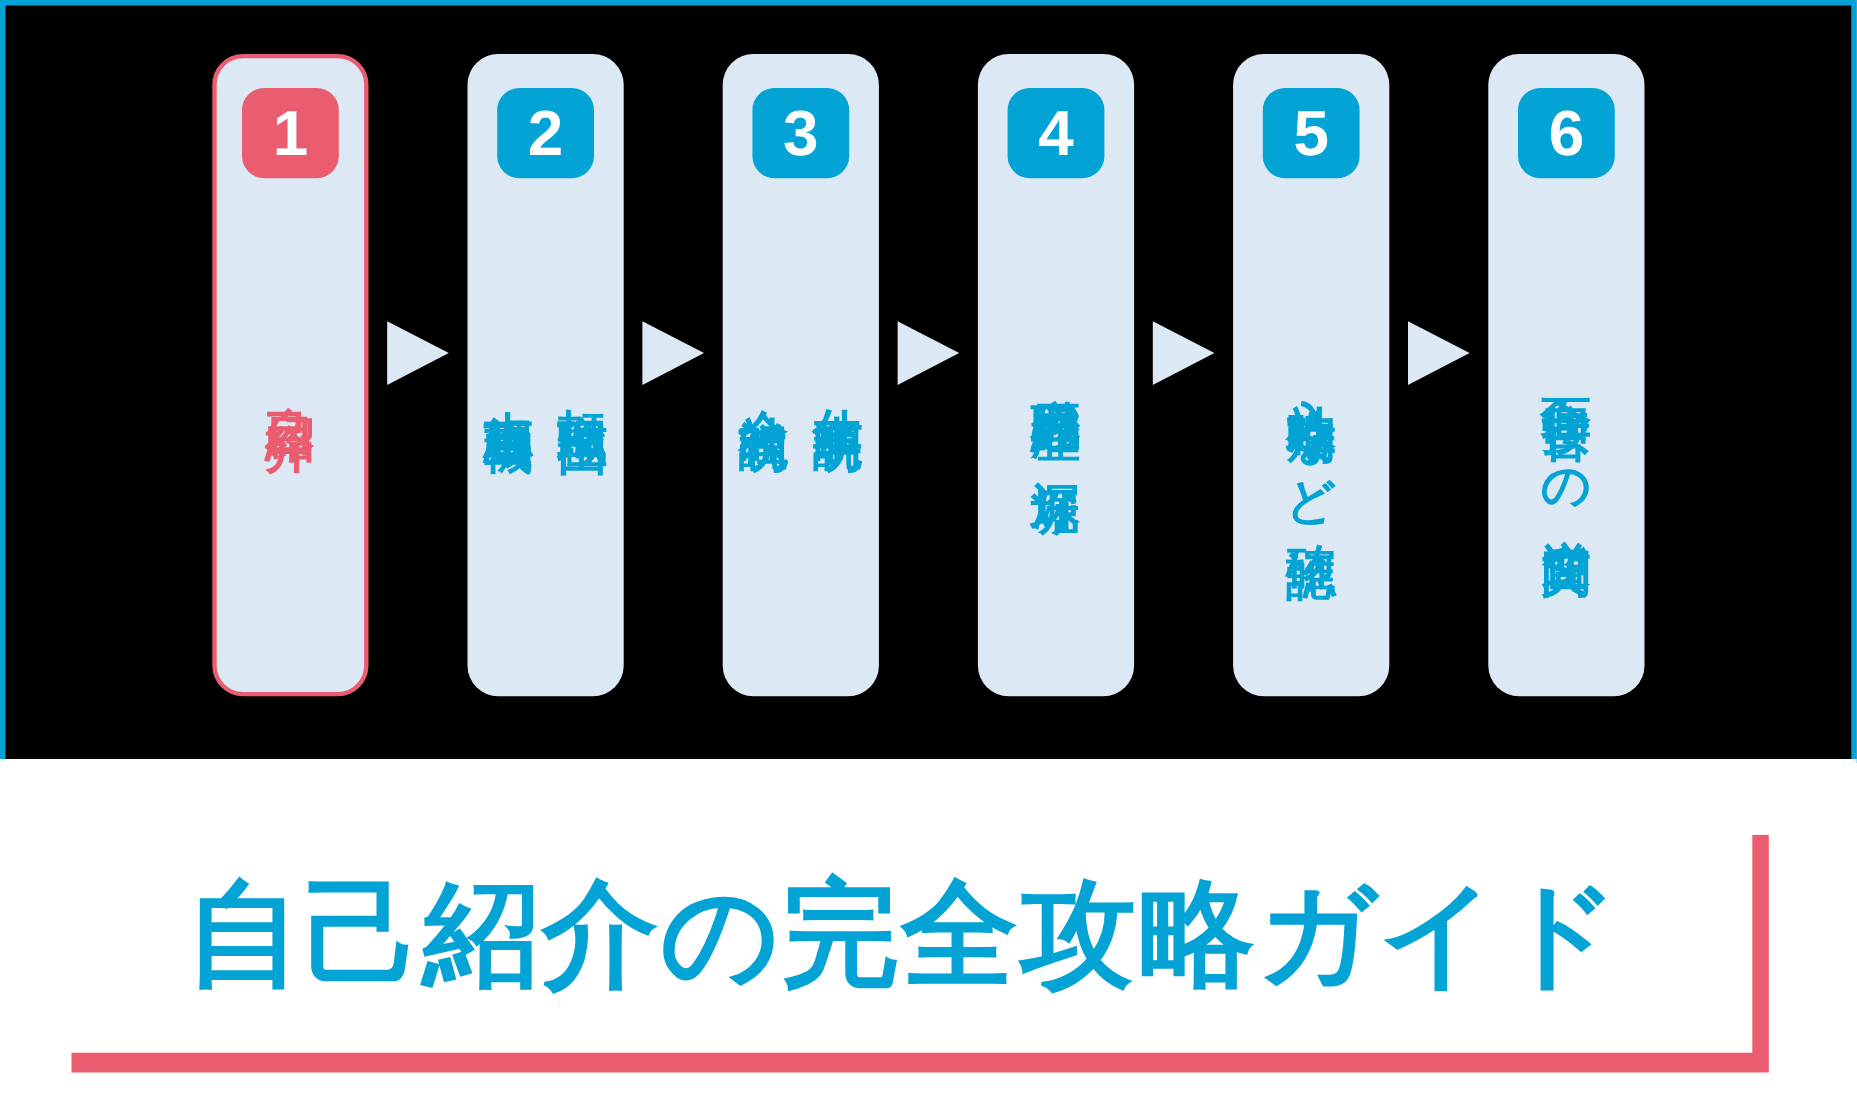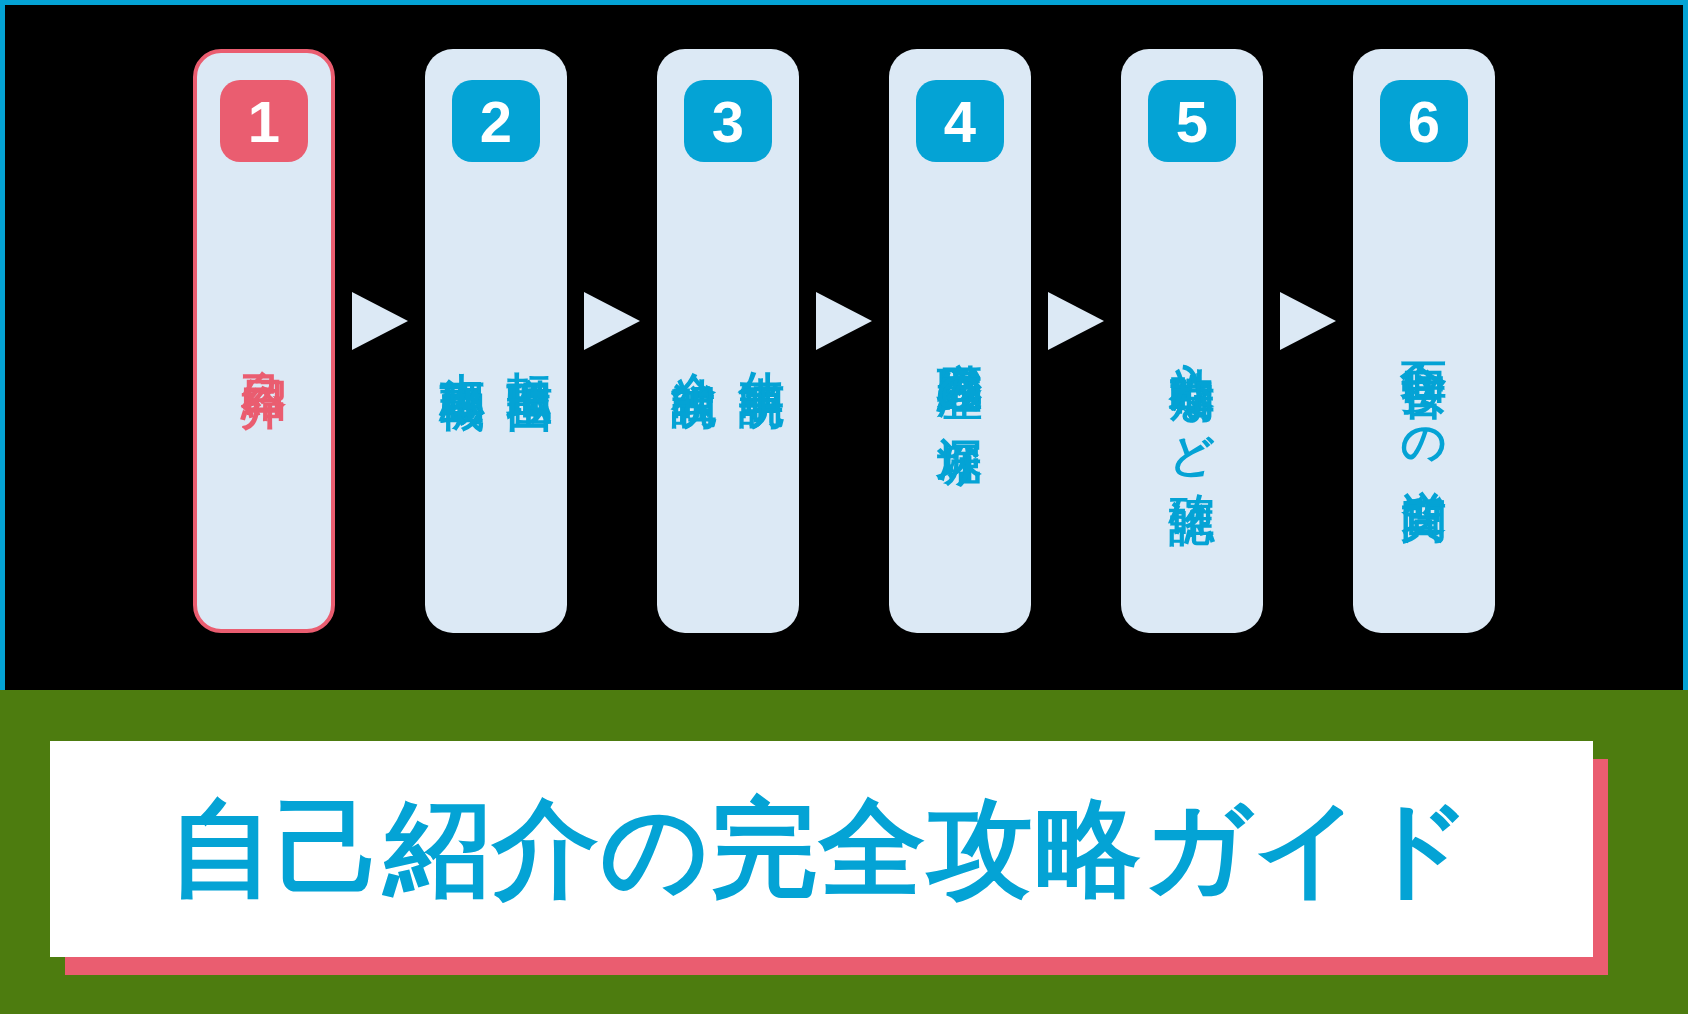--- a/index.html
+++ b/index.html
@@ -40,21 +40,21 @@
   .step.short .step-label{transform:translateY(-52px);}
 
   .flow-arrow{
     width:0;height:0;flex:0 0 auto;align-self:flex-start;
     border-top:29px solid transparent;border-bottom:29px solid transparent;
     border-left:56px solid #dce9f5;
     margin:243px 17px 0 17px;
   }
 
   
-  .banner{position:absolute;left:0;top:690px;width:1688px;height:324px;background:#4d7c0f;}
+  .banner{position:absolute;left:0;top:690px;width:1688px;height:324px;background:#ffffff;}
   .title-box{
     position:absolute;left:50px;top:51px;width:1543px;height:216px;
     background:#ffffff;box-shadow:15px 18px 0 #ea5d70;
     display:flex;align-items:center;justify-content:center;
   }
   .banner-title{
     font-size:106px;font-weight:900;color:#04a3d5;letter-spacing:2px;white-space:nowrap;
   }
 </style>
 </head>

